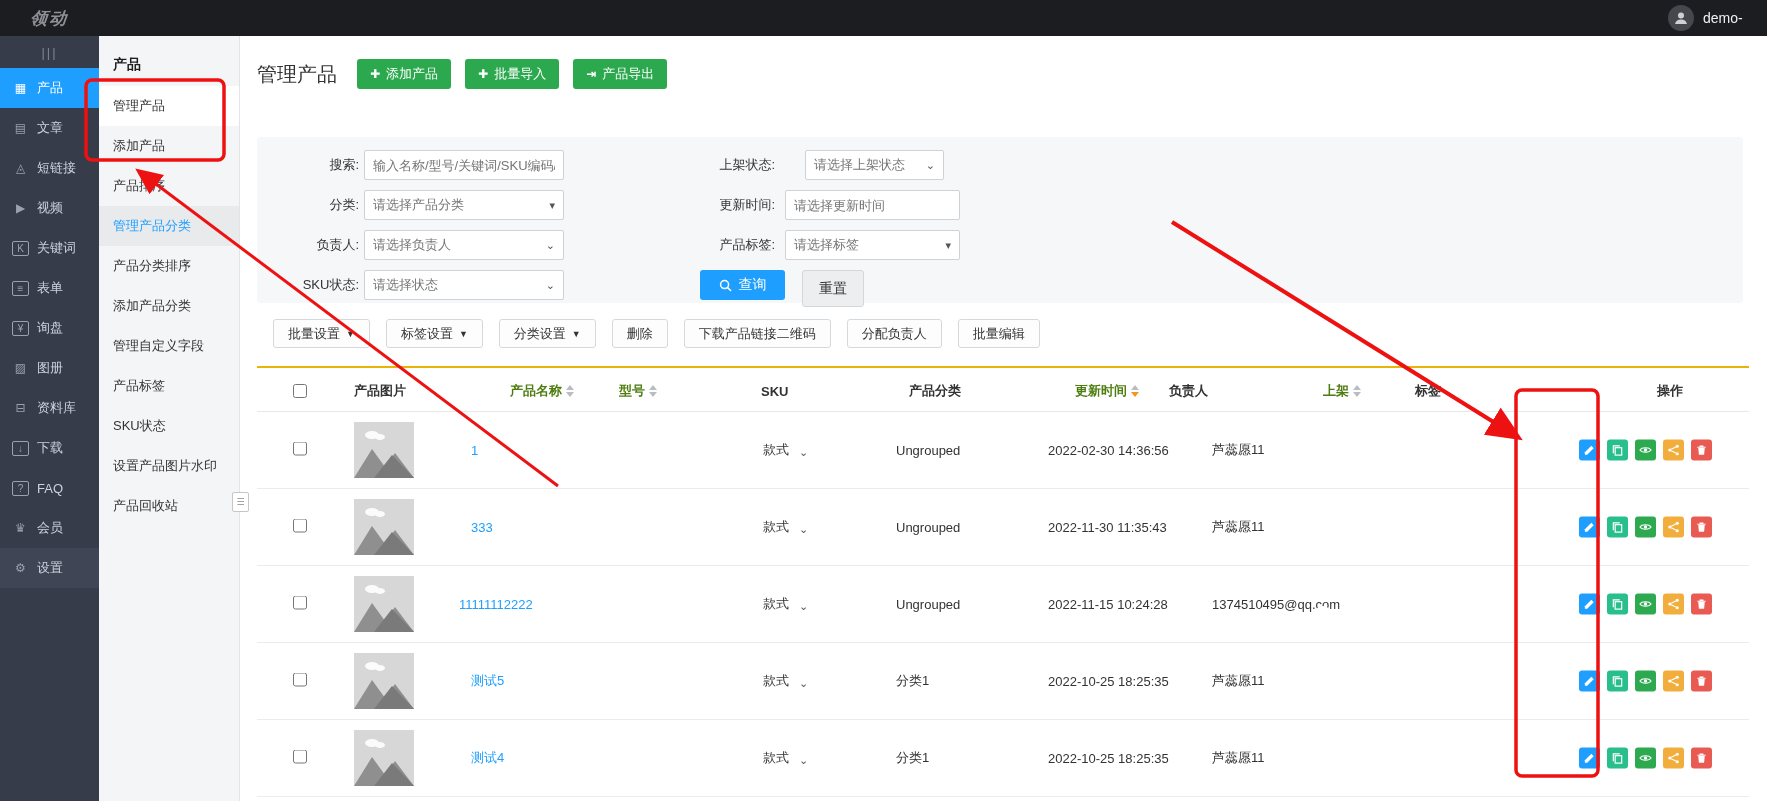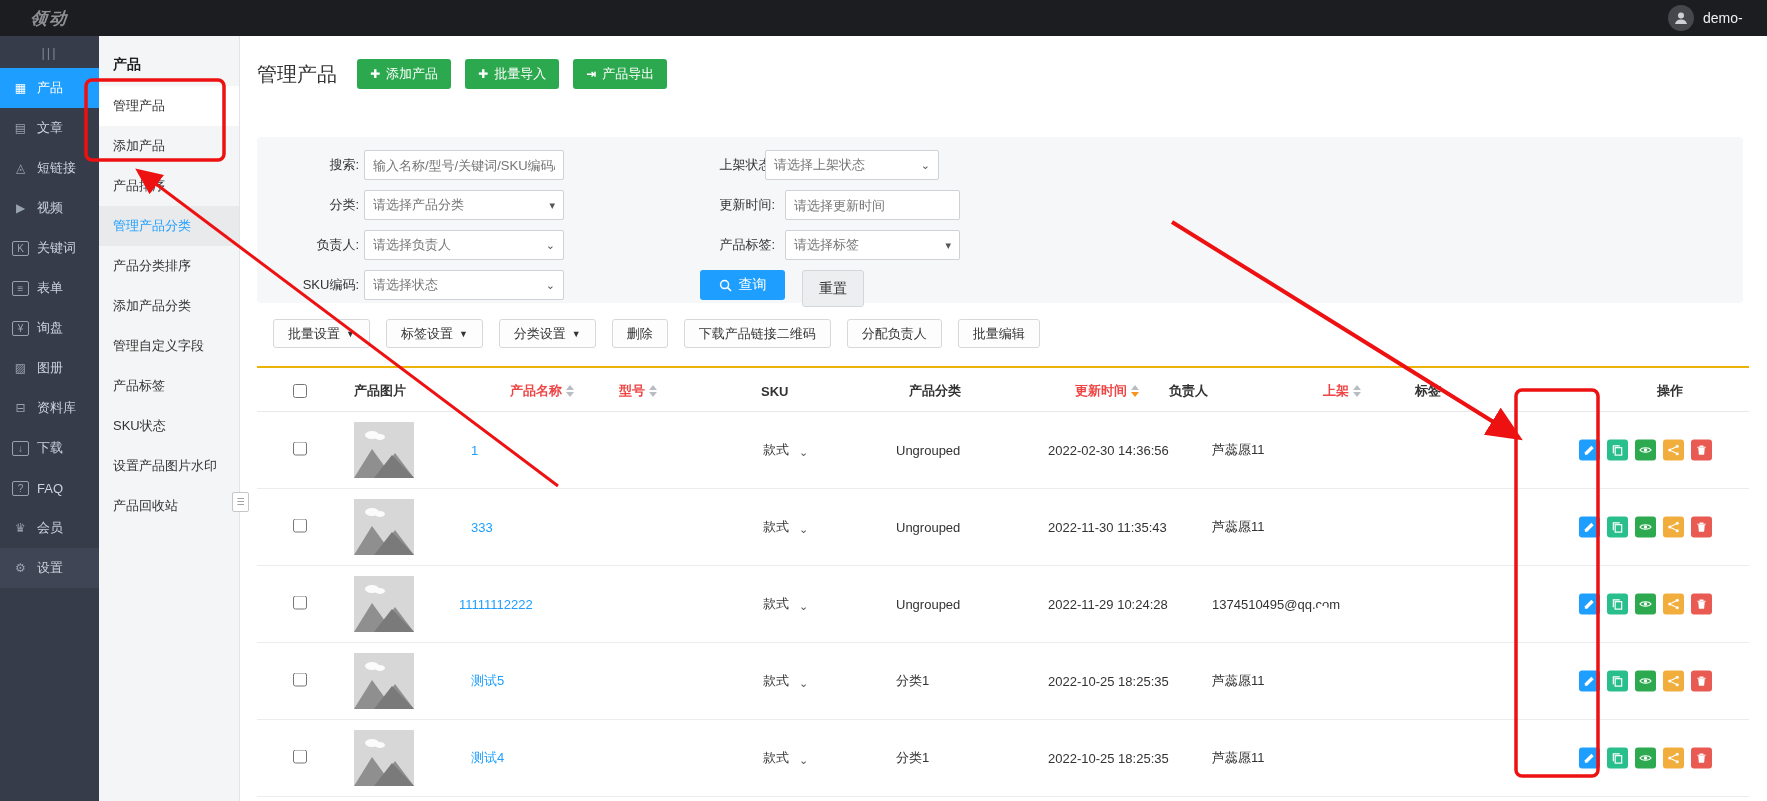--- a/index.html
+++ b/index.html
@@ -57,21 +57,21 @@
 
   
   .bulkrow { position:absolute; left:33px; top:283px; display:flex; gap:16px; }
   .btn-bulk { height:29px; background:#fdfdfd; border:1px solid #d6d9dc; border-radius:3px; padding:0 14px; font-size:13px; color:#333;
               display:inline-flex; align-items:center; gap:6px; cursor:pointer; font-family:inherit; }
   .btn-bulk .dd { font-size:9px; color:#333; }
 
   
   .thead { position:absolute; left:17px; top:330px; width:1492px; height:46px; border-top:2px solid #eab308; border-bottom:1px solid #e8e8e8; }
   .th { position:absolute; top:0; height:46px; display:flex; align-items:center; font-size:13px; font-weight:bold; color:#333; gap:4px; }
-  .th.sortable { color:#ef4444; cursor:pointer; }
+  .th.sortable { color:#4d7c0f; cursor:pointer; }
   .sorticons { display:inline-flex; flex-direction:column; gap:2px; }
   .tri-up { width:0; height:0; border-left:4px solid transparent; border-right:4px solid transparent; border-bottom:5px solid #b9bdc2; }
   .tri-dn { width:0; height:0; border-left:4px solid transparent; border-right:4px solid transparent; border-top:5px solid #b9bdc2; }
   .tri-dn.hot { border-top-color:#f7941d; }
   .rows { position:absolute; left:17px; top:376px; width:1492px; }
   .trow { position:relative; height:77px; border-bottom:1px solid #ececec; }
   .cell { position:absolute; top:50%; transform:translateY(-50%); font-size:13px; color:#333; white-space:nowrap; }
   .cb { width:14px; height:14px; cursor:pointer; }
   .thumb { width:60px; height:56px; display:block; }
   .namelink { color:#1E9FFF; cursor:pointer; }
@@ -192,21 +192,21 @@
       <button class="btn-green">
         <span class="bi">⇥</span>
         <span>产品导出</span>
       </button>
     </div>
 
     <div class="filter">
       <div class="f-label" style="left:2px;top:13px;">搜索:</div>
       <div class="f-label" style="left:2px;top:53px;">分类:</div>
       <div class="f-label" style="left:2px;top:93px;">负责人:</div>
-      <div class="f-label" style="left:2px;top:133px;">SKU编码:</div>
+      <div class="f-label" style="left:2px;top:133px;">SKU状态:</div>
 
       <div class="f-field inputlike" style="left:107px;top:13px;width:200px;">
         <input placeholder="输入名称/型号/关键词/SKU编码/条形码" style="">
       </div>
       <div class="f-field" style="left:107px;top:53px;width:200px;">
         <span class="sel-text">请选择产品分类</span>
           <span class="chev">▾</span>
       </div>
       <div class="f-field" style="left:107px;top:93px;width:200px;">
         <span class="sel-text">请选择负责人</span>
@@ -214,21 +214,21 @@
       </div>
       <div class="f-field" style="left:107px;top:133px;width:200px;">
         <span class="sel-text">请选择状态</span>
           <span class="chev">⌄</span>
       </div>
 
       <div class="f-label" style="left:418px;top:13px;">上架状态:</div>
       <div class="f-label" style="left:418px;top:53px;">更新时间:</div>
       <div class="f-label" style="left:418px;top:93px;">产品标签:</div>
 
-      <div class="f-field" style="left:508px;top:13px;width:174px;">
+      <div class="f-field" style="left:548px;top:13px;width:139px;">
         <span class="sel-text">请选择上架状态</span>
           <span class="chev">⌄</span>
       </div>
       <div class="f-field inputlike" style="left:528px;top:53px;width:175px;">
         <input placeholder="请选择更新时间" style="">
       </div>
       <div class="f-field" style="left:528px;top:93px;width:175px;">
         <span class="sel-text">请选择标签</span>
           <span class="chev">▾</span>
       </div>
@@ -430,21 +430,21 @@
               <path d="M0 56 18 27 31 45 41 31 60 56Z" fill="#8f8f8f"></path>
               <path d="M20 56 38 33 60 56Z" fill="#7a7a7a"></path>
             </svg>
           </span>
         <span class="cell namelink" style="left:202px;">11111112222</span>
         <span class="cell skucell" style="left:506px;">
             <span>款式</span>
             <span class="chev">⌄</span>
           </span>
         <span class="cell" style="left:639px;">Ungrouped</span>
-        <span class="cell" style="left:791px;">2022-11-29 10:24:28</span>
+        <span class="cell" style="left:791px;">2022-11-15 10:24:28</span>
         <span class="cell" style="left:955px;">1374510495@qq.com</span>
         <span class="cell toggle" style="left:1076px;"></span>
         <span class="cell ops" style="left:1322px;">
           <span class="abtn a-edit">
               <svg viewBox="0 0 14 14">
                 <path fill="#fff" d="M2 9.5 9 2.5l2.5 2.5-7 7H2z"></path>
               </svg>
             </span>
           <span class="abtn a-copy">
               <svg viewBox="0 0 14 14">

